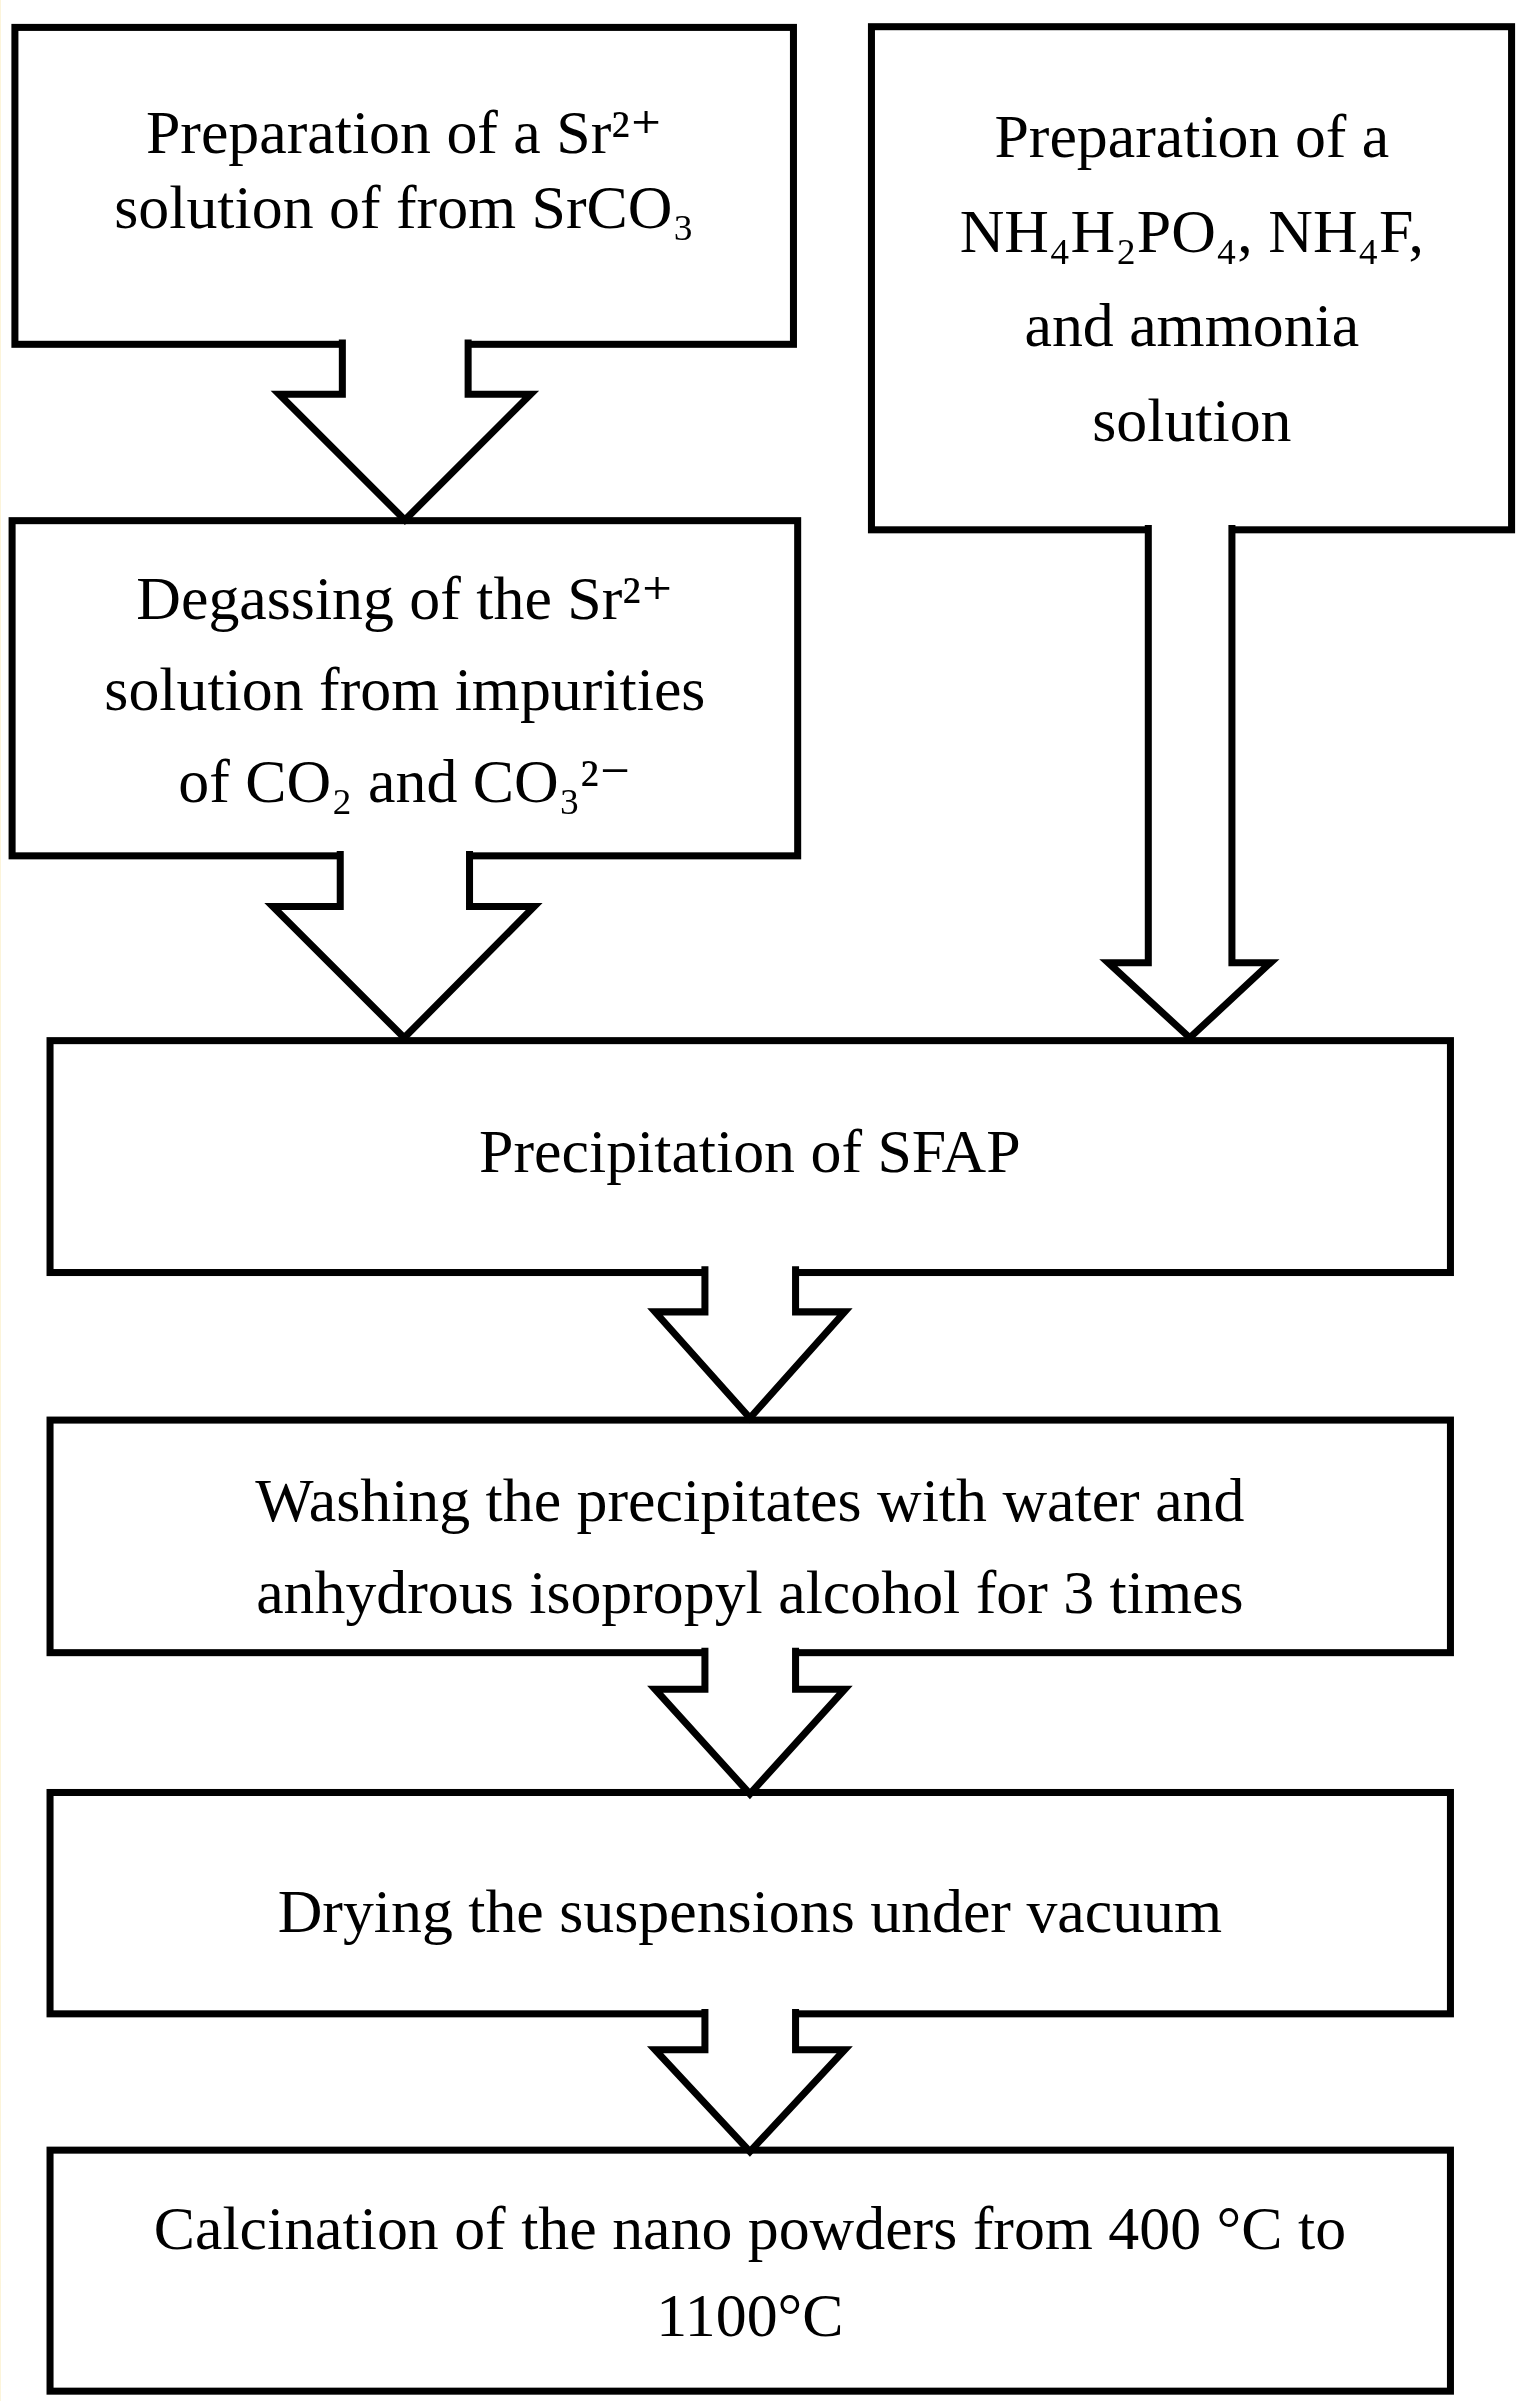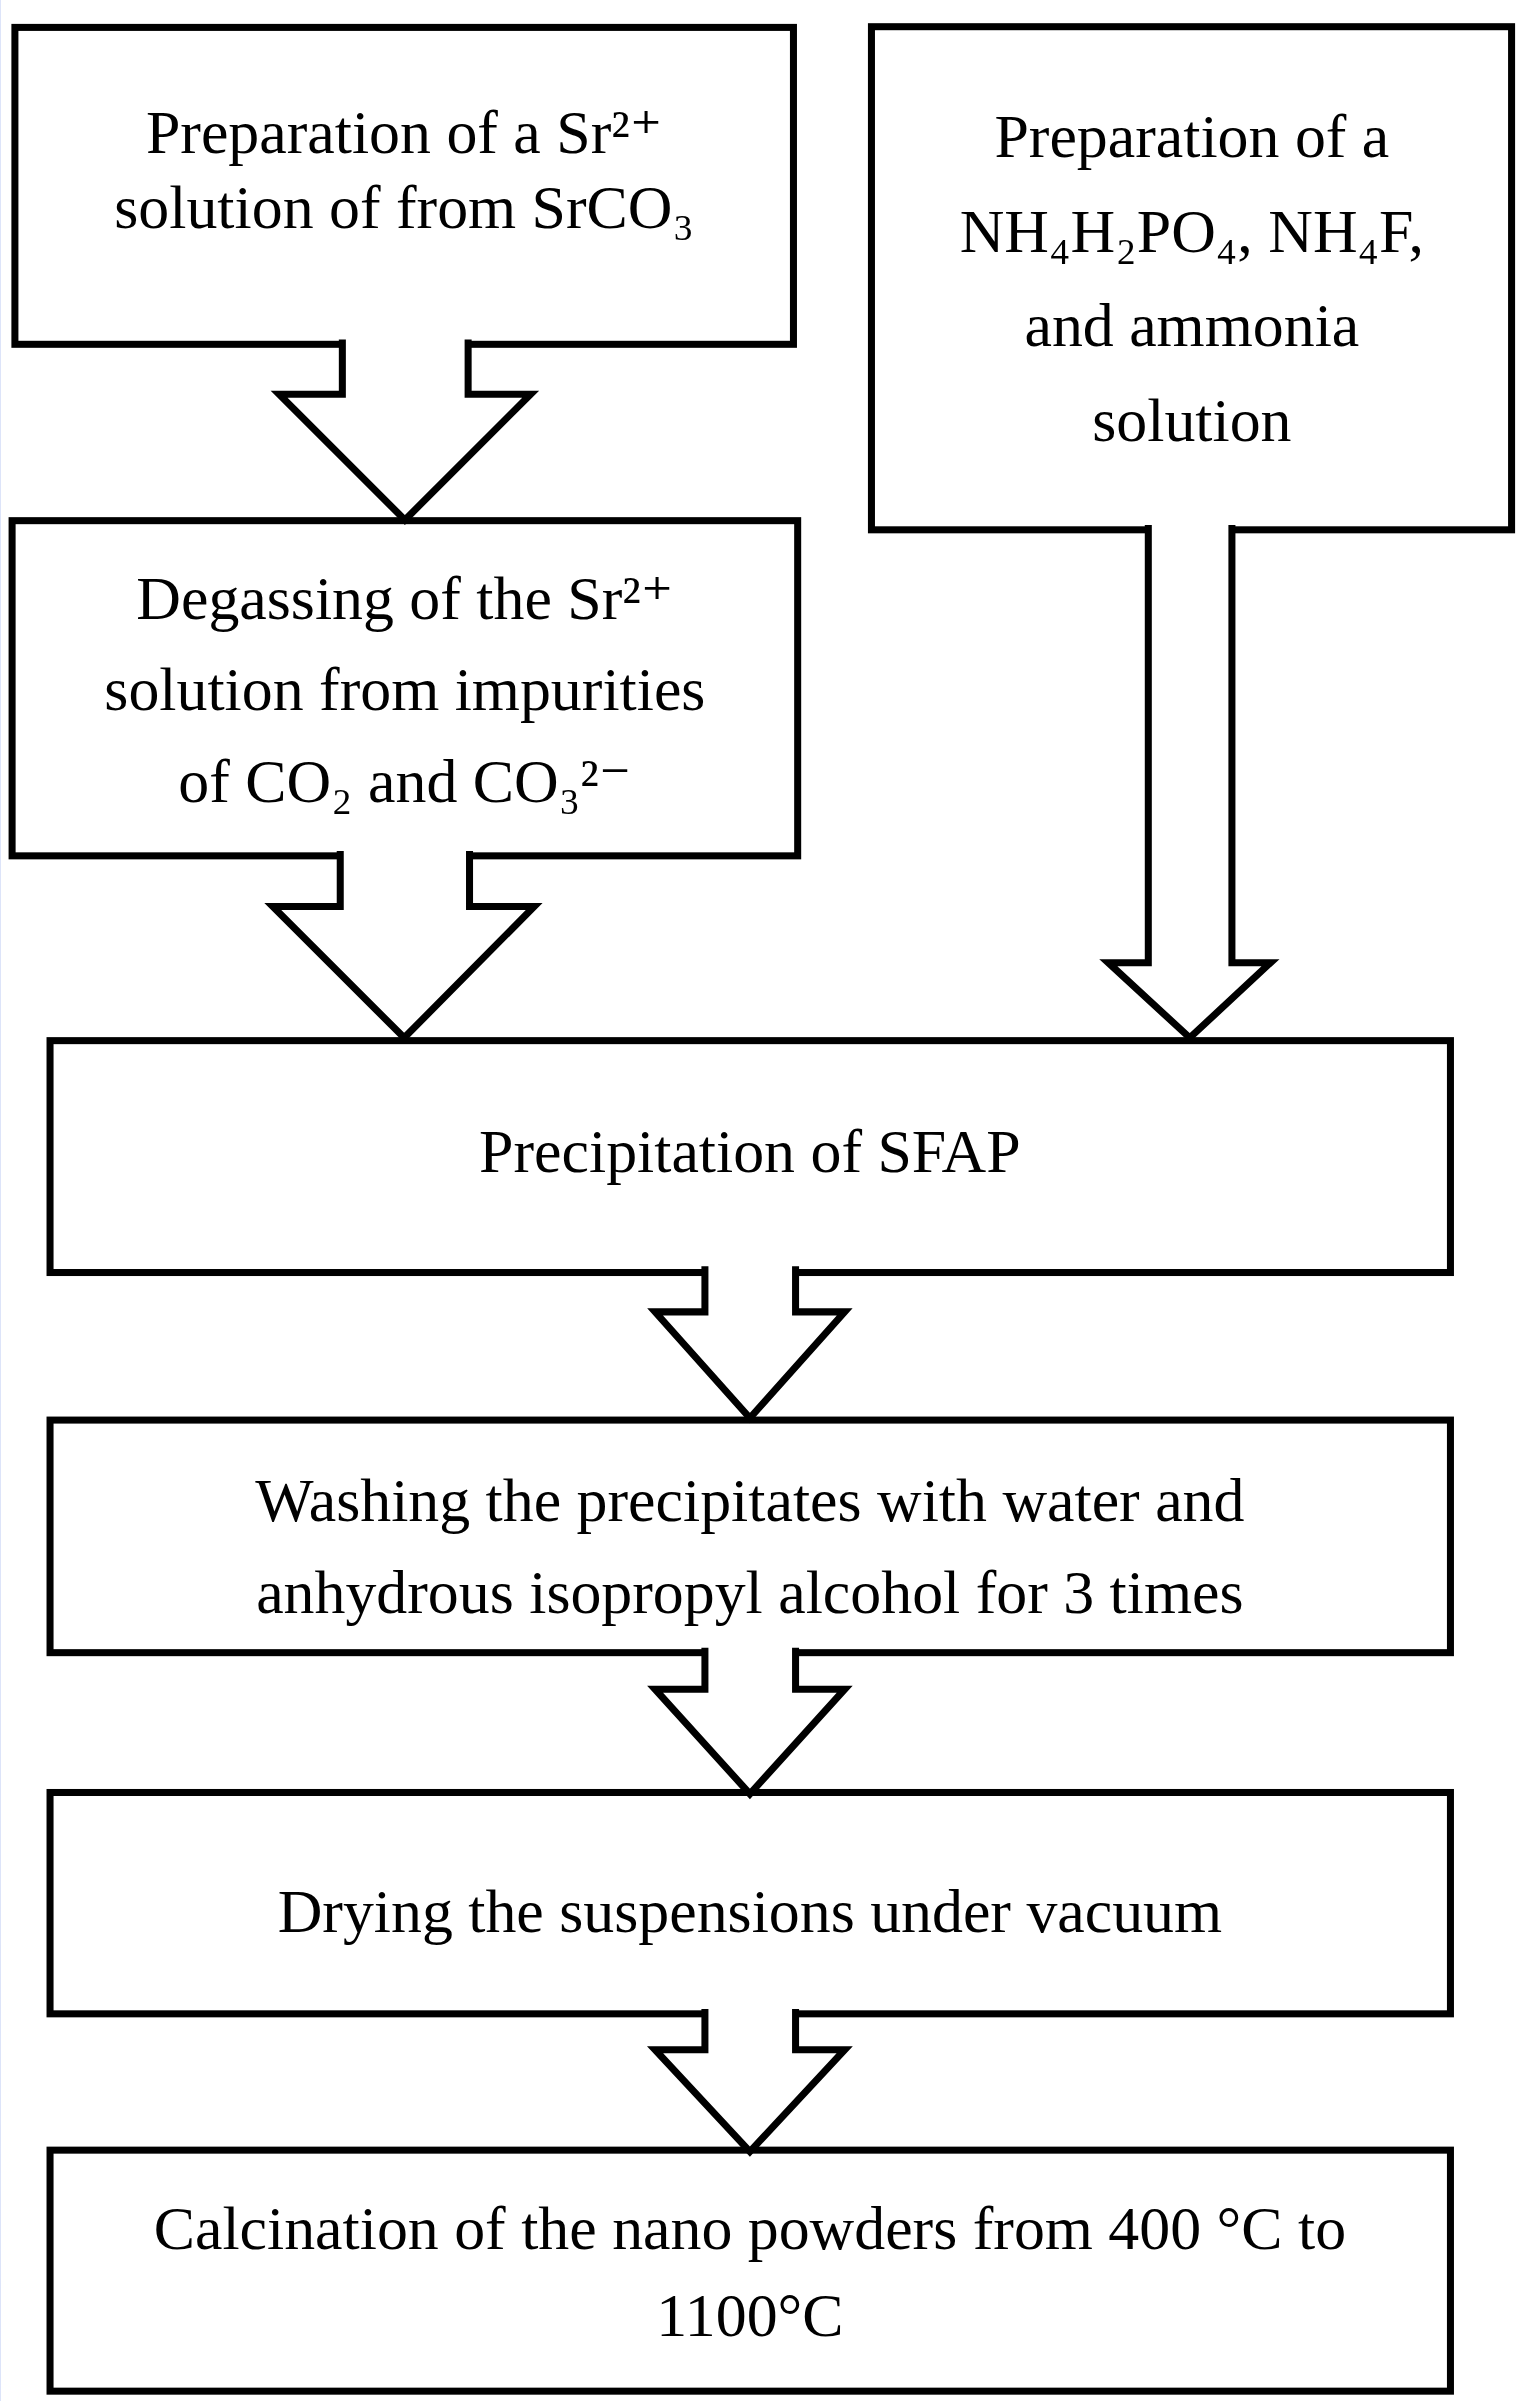--- a/index.html
+++ b/index.html
@@ -3,21 +3,21 @@
 <meta charset="utf-8">
 <style>
   html, body {
     margin: 0;
     padding: 0;
     background: #ffffff;
   }
   .figure-wrap {
     width: 1530px;
     height: 2401px;
-    background: #1d4ed8;
+    background: #eab308;
   }
   svg {
     display: block;
   }
   .flow-box {
     fill: #ffffff;
     stroke: #000000;
     stroke-width: 10;
   }
   .flow-arrow {

